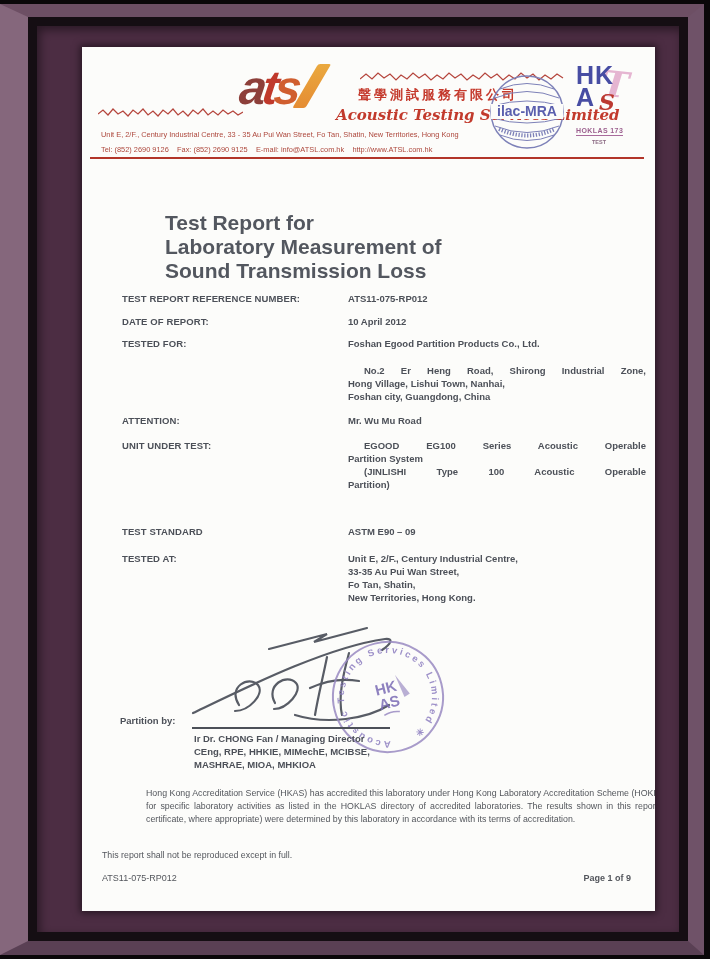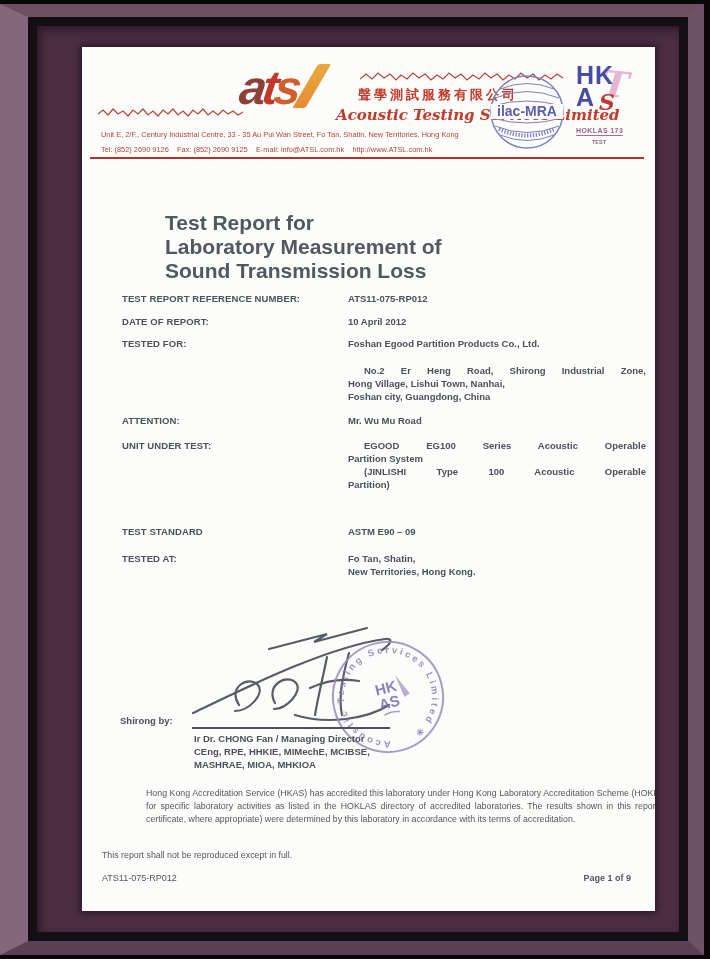--- a/index.html
+++ b/index.html
@@ -181,20 +181,22 @@
                 <div>Partition)</div>
               </span>
             </div>
             <div class="frow" style="top:478px">
               <span class="flabel">TEST STANDARD</span>
               <span class="fval">ASTM E90 – 09</span>
             </div>
             <div class="frow" style="top:505px">
               <span class="flabel">TESTED AT:</span>
               <span class="fval">
+                <div>Unit E, 2/F., Century Industrial Centre,</div>
+                <div>33-35 Au Pui Wan Street,</div>
                 <div>Fo Tan, Shatin,</div>
                 <div>New Territories, Hong Kong.</div>
               </span>
             </div>
           </div>
 
           <svg id="signature-svg" width="235" height="112" viewBox="0 0 235 112">
             <g fill="none" stroke="#3c414c" stroke-width="2.2" stroke-linecap="round" opacity=".85">
               <path d="M92,24 L150,9 L137,17 L190,3"></path>
               <path d="M16,88 C70,62 150,22 208,14 C217,13 214,19 205,25"></path>
@@ -214,21 +216,21 @@
             <circle cx="60" cy="60" r="55" fill="none" stroke="#9a8bc2" stroke-width="2"></circle>
             <text font-size="9.5" font-weight="bold" fill="#8d7ec0" letter-spacing="2.5" font-family="Liberation Sans, sans-serif">
               <textPath href="#ringPath" startOffset="8">Acoustic Testing Services Limited  ✳</textPath>
             </text>
             <text x="60" y="56" text-anchor="middle" font-size="15" font-weight="bold" fill="#7b6cb5" font-family="Liberation Sans, sans-serif">HK</text>
             <text x="60" y="71" text-anchor="middle" font-size="15" font-weight="bold" fill="#7b6cb5" font-family="Liberation Sans, sans-serif">AS</text>
             <path d="M72,40 L82,62 L76,64 Z" fill="#9a8bc2" opacity=".8"></path>
             <path d="M52,77 Q60,74 68,77" fill="none" stroke="#9a8bc2" stroke-width="1.5"></path>
           </svg>
 
-          <div id="approved-label">Shirong by:</div>
+          <div id="approved-label">Partition by:</div>
           <div id="sig-line"></div>
           <div id="approver">
             <div>Ir Dr. CHONG Fan / Managing Director</div>
             <div>CEng, RPE, HHKIE, MIMechE, MCIBSE,</div>
             <div>MASHRAE, MIOA, MHKIOA</div>
           </div>
 
           <div id="accreditation">Hong Kong Accreditation Service (HKAS) has accredited this laboratory under Hong Kong Laboratory Accreditation Scheme (HOKLAS) for specific laboratory activities as listed in the HOKLAS directory of accredited laboratories. The results shown in this report (or certificate, where appropriate) were determined by this laboratory in accordance with its terms of accreditation.</div>
           <div id="repro-note">This report shall not be reproduced except in full.</div>
           <div id="footer-ref">ATS11-075-RP012</div>

